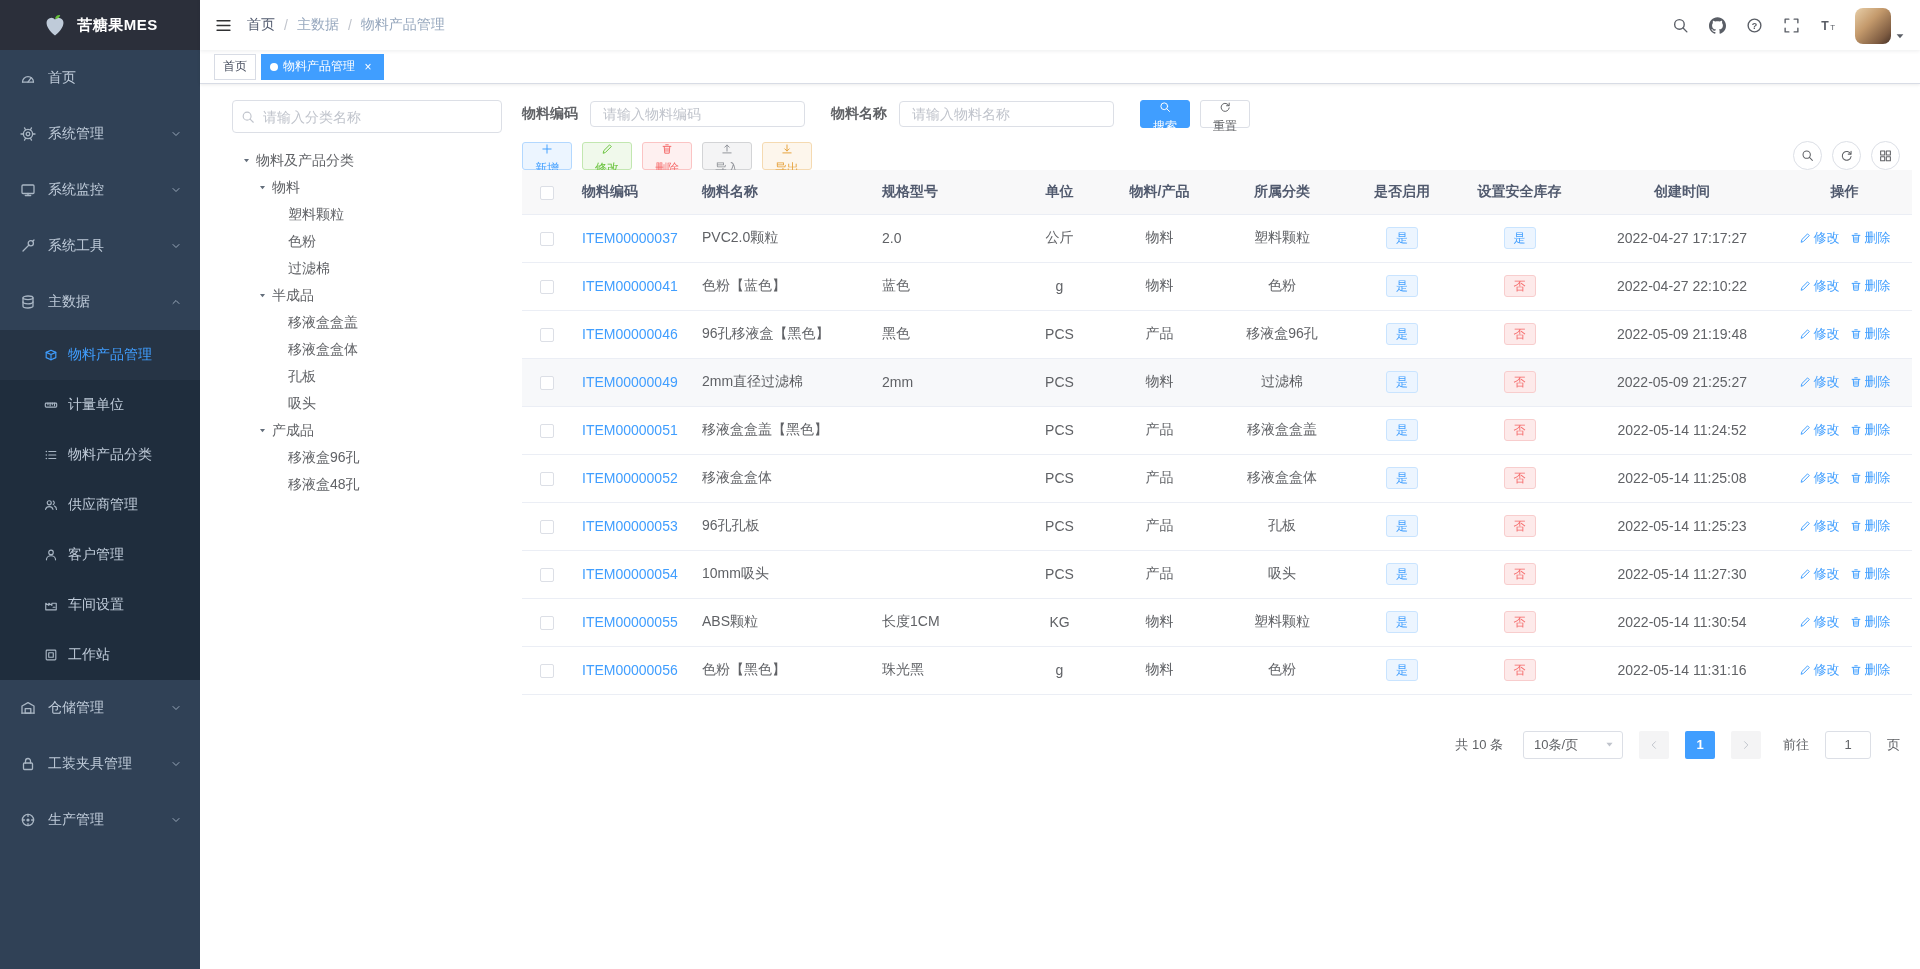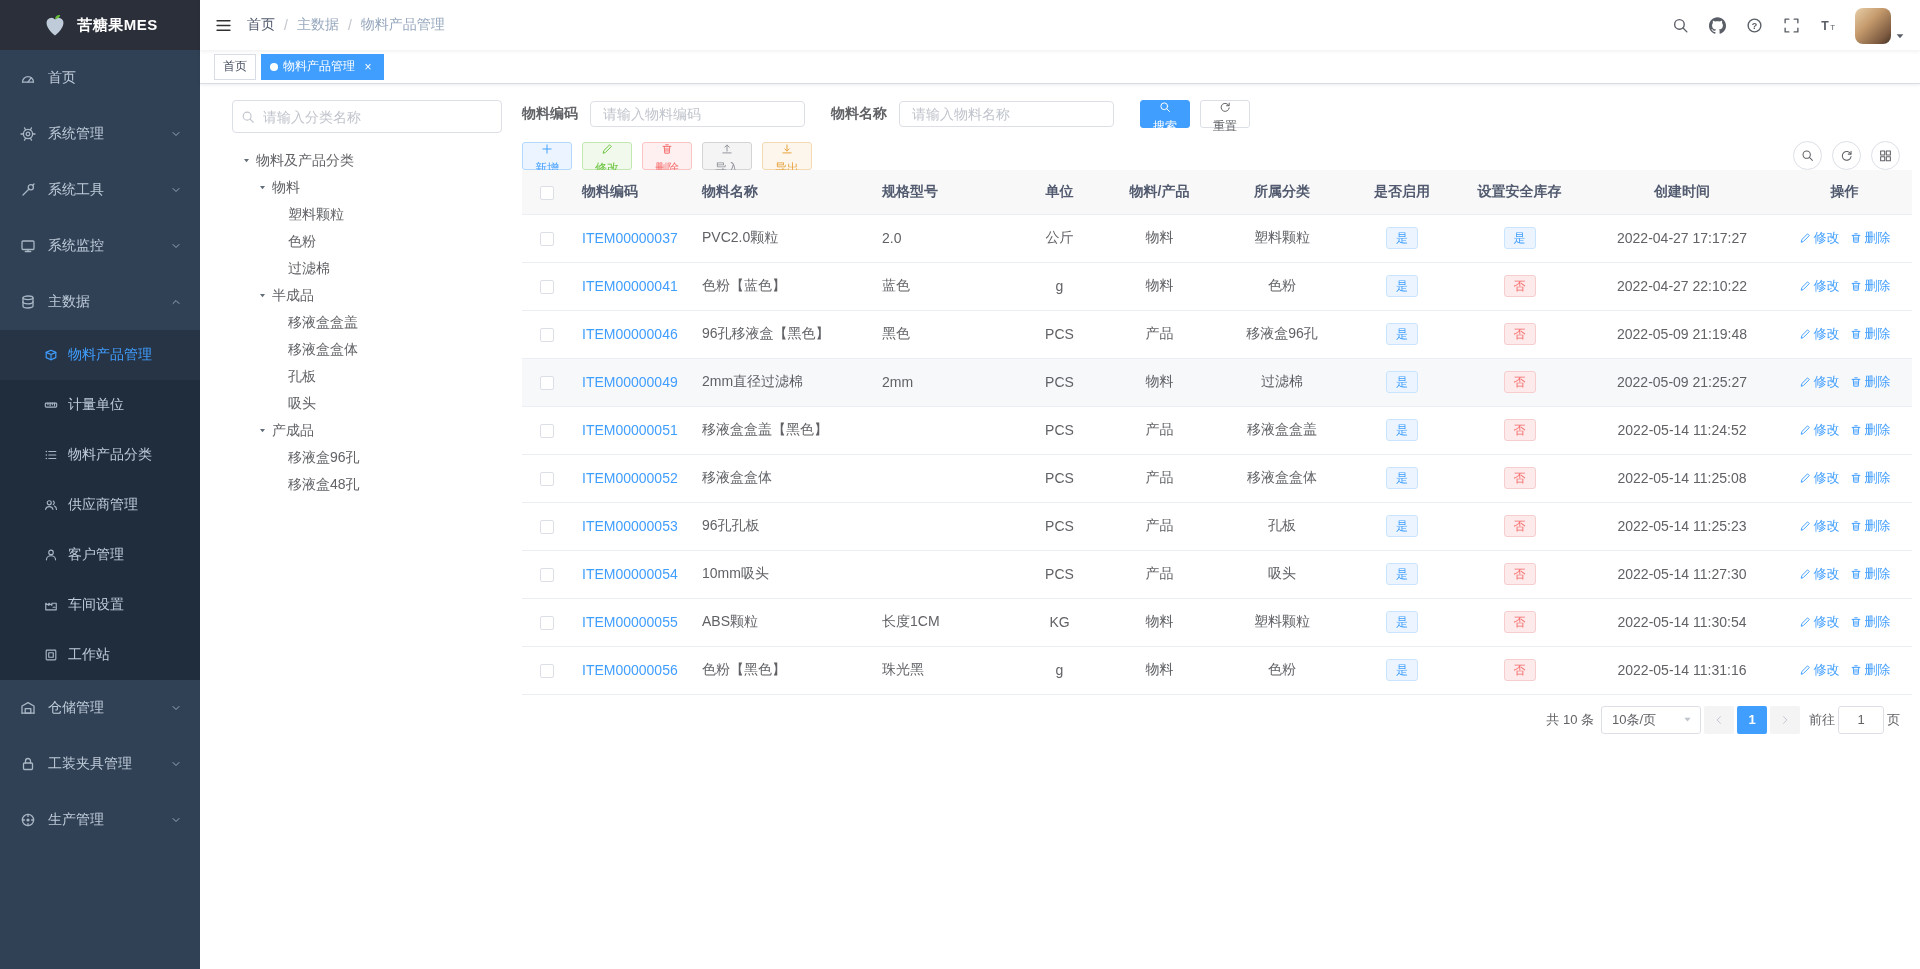--- a/index.html
+++ b/index.html
@@ -87,21 +87,21 @@
   .data-table tbody tr:nth-child(4) { background: #f7f8fa; }
   .left { text-align: left; } .center { text-align: center; }
   .checkbox { display: inline-block; width: 14px; height: 14px; border: 1px solid #dcdfe6; border-radius: 2px; background: #fff; vertical-align: middle; cursor: pointer; }
   .code-link { color: #409eff; cursor: pointer; }
   .mini-tag { display: inline-block; height: 22px; line-height: 20px; padding: 0 9px; border-radius: 3px; font-size: 12px; border: 1px solid transparent; }
   .tag-yes { background: #ecf5ff; border-color: #c9e4ff; color: #409eff; }
   .tag-no  { background: #fdeaea; border-color: #f8cdcd; color: #f56c6c; }
   .op-link { display: inline-flex; align-items: center; gap: 3px; color: #409eff; font-size: 13px; cursor: pointer; margin: 0 5px; }
   .op-link .ico { font-size: 12px; }
 
-  .pagination { display: flex; align-items: center; justify-content: flex-end; margin-top: 11px; gap: 3px; font-size: 13px; color: #606266; padding-bottom: 20px; }
+  .pagination { display: flex; align-items: center; justify-content: flex-end; margin-top: 36px; gap: 16px; font-size: 13px; color: #606266; padding-bottom: 20px; }
   .pg-total { margin-right: 4px; }
   .size-select { width: 100px; height: 28px; border: 1px solid #dcdfe6; border-radius: 3px; display: inline-flex; align-items: center; justify-content: space-between; padding: 0 7px 0 10px; cursor: pointer; background: #fff; }
   .sel-caret { font-size: 11px; color: #c0c4cc; }
   .page-btn { min-width: 30px; height: 28px; border-radius: 2px; background: #f4f4f5; display: inline-flex; align-items: center; justify-content: center; font-size: 13px; cursor: pointer; color: #606266; }
   .page-btn.prev, .page-btn.next { color: #c0c4cc; font-size: 12px; }
   .page-btn.active { background: #409eff; color: #fff; font-weight: 700; }
   .pg-goto { margin-left: 6px; }
   .goto-input { width: 46px; height: 28px; border: 1px solid #dcdfe6; border-radius: 3px; text-align: center; font-size: 13px; color: #606266; background: #fff; }
 </style>
 </head>
@@ -141,40 +141,40 @@
           <span class="menu-label">系统管理</span>
           <span class="menu-arrow ">
             <svg class="svgi" viewBox="0 0 16 16">
               <path d="M4 6 L8 10 L12 6"></path>
             </svg>
           </span>
         </div>
         <div class="menu-item">
           <span class="ico">
             <svg class="svgi" viewBox="0 0 16 16">
+              <rect x="2" y="3" width="12" height="8.5" rx="1"></rect>
+              <path d="M8 11.5 v2 M5.3 13.5 h5.4"></path>
+            </svg>
+          </span>
+          <span class="menu-label">系统监控</span>
+          <span class="menu-arrow ">
+            <svg class="svgi" viewBox="0 0 16 16">
+              <path d="M4 6 L8 10 L12 6"></path>
+            </svg>
+          </span>
+        </div>
+        <div class="menu-item">
+          <span class="ico">
+            <svg class="svgi" viewBox="0 0 16 16">
               <path d="M3 13 L9 7"></path>
               <circle cx="10.8" cy="5.2" r="2.6"></circle>
               <path d="M12.6 3.4 L14 2"></path>
             </svg>
           </span>
           <span class="menu-label">系统工具</span>
-          <span class="menu-arrow ">
-            <svg class="svgi" viewBox="0 0 16 16">
-              <path d="M4 6 L8 10 L12 6"></path>
-            </svg>
-          </span>
-        </div>
-        <div class="menu-item">
-          <span class="ico">
-            <svg class="svgi" viewBox="0 0 16 16">
-              <rect x="2" y="3" width="12" height="8.5" rx="1"></rect>
-              <path d="M8 11.5 v2 M5.3 13.5 h5.4"></path>
-            </svg>
-          </span>
-          <span class="menu-label">系统监控</span>
           <span class="menu-arrow ">
             <svg class="svgi" viewBox="0 0 16 16">
               <path d="M4 6 L8 10 L12 6"></path>
             </svg>
           </span>
         </div>
         <div class="menu-item">
           <span class="ico">
             <svg class="svgi" viewBox="0 0 16 16">
               <ellipse cx="8" cy="3.8" rx="5" ry="1.8"></ellipse>

